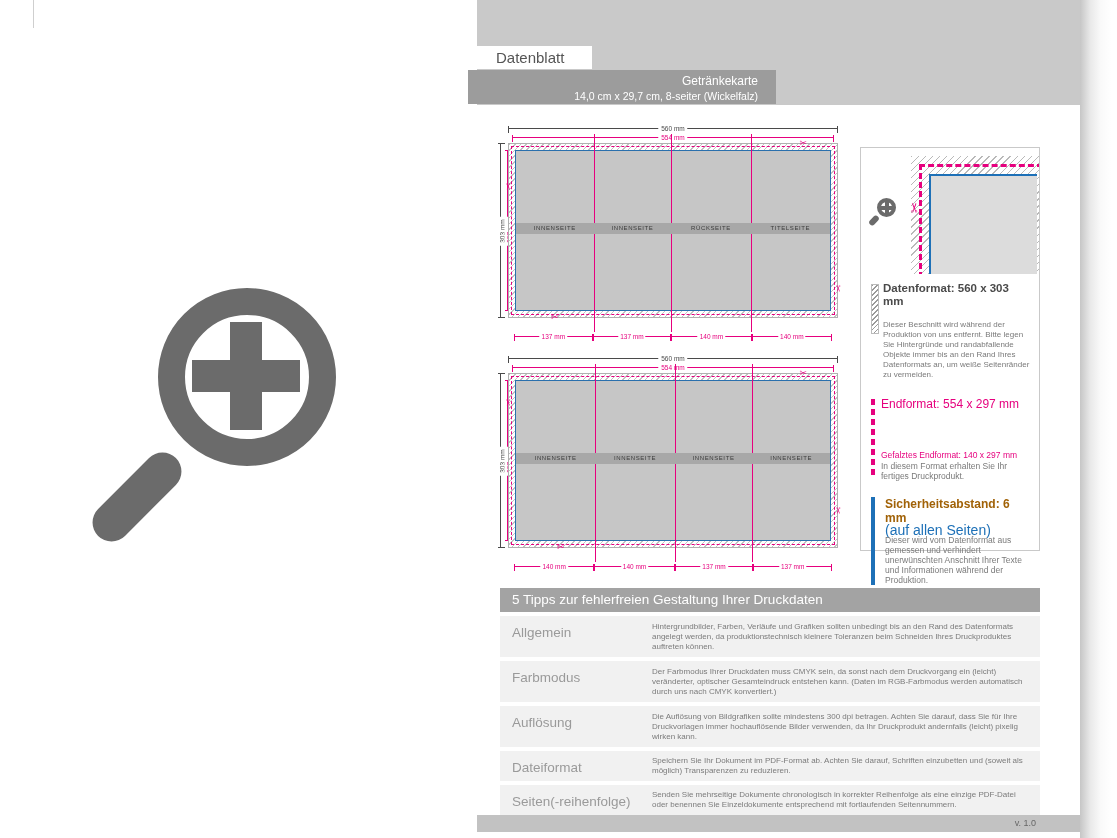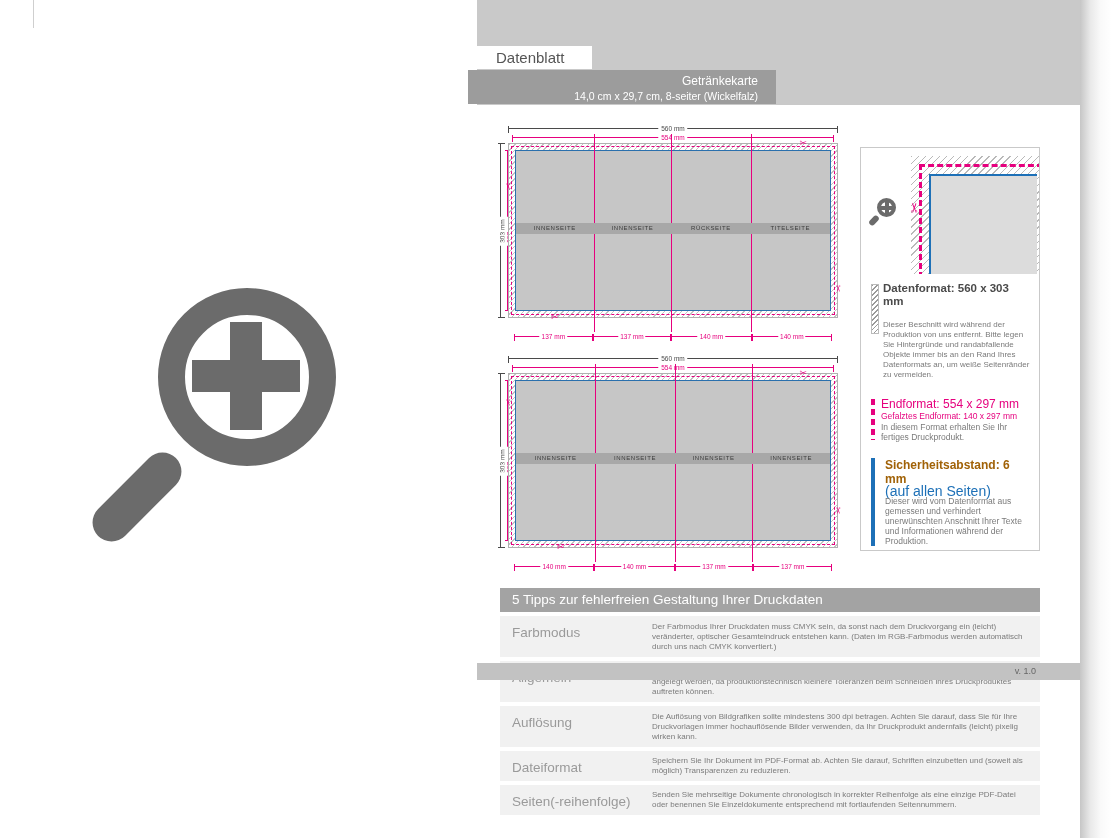--- a/index.html
+++ b/index.html
@@ -11,21 +11,21 @@
   .topleft-line { position:absolute; left:33px; top:0; width:1px; height:28px; background:#cfcfcf; }
   .big-zoom { position:absolute; left:100px; top:230px; width:270px; height:330px; }
   .bz-ring { position:absolute; left:58px; top:58px; width:178px; height:178px;
              border:27px solid #6b6b6b; border-radius:50%; background:#fff; }
   .bz-plus-h { position:absolute; left:92px; top:130px; width:108px; height:32px; background:#6b6b6b; }
   .bz-plus-v { position:absolute; left:130px; top:92px; width:32px; height:108px; background:#6b6b6b; }
   .bz-handle { position:absolute; left:18px; top:212px; width:38px; height:110px; background:#6b6b6b;
                border-radius:19px; transform:rotate(45deg); }
 
   
-  .page { position:absolute; left:468px; top:0; width:612px; height:680px; background:#fff; }
+  .page { position:absolute; left:468px; top:0; width:612px; height:832px; background:#fff; }
   .band { position:absolute; left:9px; right:0; top:0; height:105px; background:#c9c9c9; }
   .tab  { position:absolute; left:2px; top:46px; width:122px; height:23px; background:#fff;
           font-size:15px; color:#555; line-height:23px; padding-left:26px; }
   .titlebar { position:absolute; left:0; top:70px; width:308px; height:34px; background:#9c9c9c;
               color:#fff; text-align:right; padding:2px 18px 0 0; }
   .titlebar .title { font-size:12px; line-height:18px; }
   .titlebar .subtitle { font-size:10.5px; line-height:12px; }
 
   
   .diagram { position:absolute; left:24px; width:362px; height:234px; }
@@ -92,21 +92,21 @@
   .df-hatchbar { position:absolute; left:0; top:2px; width:8px; height:50px; border:1px solid #bbb;
                  background:repeating-linear-gradient(135deg,#999 0 1px, #fff 1px 3.5px); }
   .df-title { font-size:11.5px; font-weight:bold; color:#4a4a4a; line-height:13px; }
   .df-body  { font-size:8px; color:#7a7a7a; line-height:10px; margin-top:1px; }
   .df-note  { margin:12px 8px 0 22px; font-size:8px; color:#7a7a7a; line-height:10px; }
 
   .ef-block { position:relative; margin:17px 8px 0 10px; padding-left:10px; }
   .ef-block::before { content:""; position:absolute; left:0; top:2px; bottom:2px; width:4px;
                       background:repeating-linear-gradient(#e6007e 0 6px, #fff 6px 10px); }
   .ef-title { font-size:12px; font-weight:normal; color:#e6007e; line-height:14px; }
-  .ef-sub   { font-size:8.5px; color:#e6007e; line-height:11px; }
+  .ef-sub   { font-size:8.5px; color:#e6007e; line-height:11px;margin-top:39px; }
   .ef-body  { font-size:8.5px; color:#7a7a7a; line-height:10px; }
 
   .sa-block { position:relative; margin:16px 8px 0 10px; padding-left:10px; border-left:4px solid #1d70b7; }
   .sa-title { font-size:12px; font-weight:bold; color:#a16207; line-height:14px; }
   .sa-sub   { font-size:14px; color:#1d70b7; line-height:10px; }
   .sa-body  { font-size:8.5px; color:#7a7a7a; line-height:10px; }
 
   
   .tips { position:absolute; left:32px; top:588px; width:540px; }
   .tips-header { height:24px; background:#a3a3a3; color:#fff; font-size:13.5px;
@@ -271,26 +271,26 @@
         <div class="sa-title">Sicherheitsabstand: 6 mm</div>
         <div class="sa-sub">(auf allen Seiten)</div>
         <div class="sa-body">Dieser wird vom Datenformat aus gemessen und verhindert unerwünschten Anschnitt Ihrer Texte und Informationen während der Produktion.</div>
       </div>
     </div>
 
     <div class="tips">
       <div class="tips-header">5 Tipps zur fehlerfreien Gestaltung Ihrer Druckdaten</div>
 
       <div class="tip-row tall">
+        <div class="tip-label">Allgemein</div>
+        <div class="tip-text">Hintergrundbilder, Farben, Verläufe und Grafiken sollten unbedingt bis an den Rand des Datenformats angelegt werden, da produktionstechnisch kleinere Toleranzen beim Schneiden Ihres Druckproduktes auftreten können.</div>
+      </div>
+      <div class="tip-row tall">
         <div class="tip-label">Farbmodus</div>
         <div class="tip-text">Der Farbmodus Ihrer Druckdaten muss CMYK sein, da sonst nach dem Druckvorgang ein (leicht) veränderter, optischer Gesamteindruck entstehen kann. (Daten im RGB-Farbmodus werden automatisch durch uns nach CMYK konvertiert.)</div>
-      </div>
-      <div class="tip-row tall">
-        <div class="tip-label">Allgemein</div>
-        <div class="tip-text">Hintergrundbilder, Farben, Verläufe und Grafiken sollten unbedingt bis an den Rand des Datenformats angelegt werden, da produktionstechnisch kleinere Toleranzen beim Schneiden Ihres Druckproduktes auftreten können.</div>
       </div>
       <div class="tip-row tall">
         <div class="tip-label">Auflösung</div>
         <div class="tip-text">Die Auflösung von Bildgrafiken sollte mindestens 300 dpi betragen. Achten Sie darauf, dass Sie für Ihre Druckvorlagen immer hochauflösende Bilder verwenden, da Ihr Druckprodukt andernfalls (leicht) pixelig wirken kann.</div>
       </div>
       <div class="tip-row">
         <div class="tip-label">Dateiformat</div>
         <div class="tip-text">Speichern Sie Ihr Dokument im PDF-Format ab. Achten Sie darauf, Schriften einzubetten und (soweit als möglich) Transparenzen zu reduzieren.</div>
       </div>
       <div class="tip-row">

